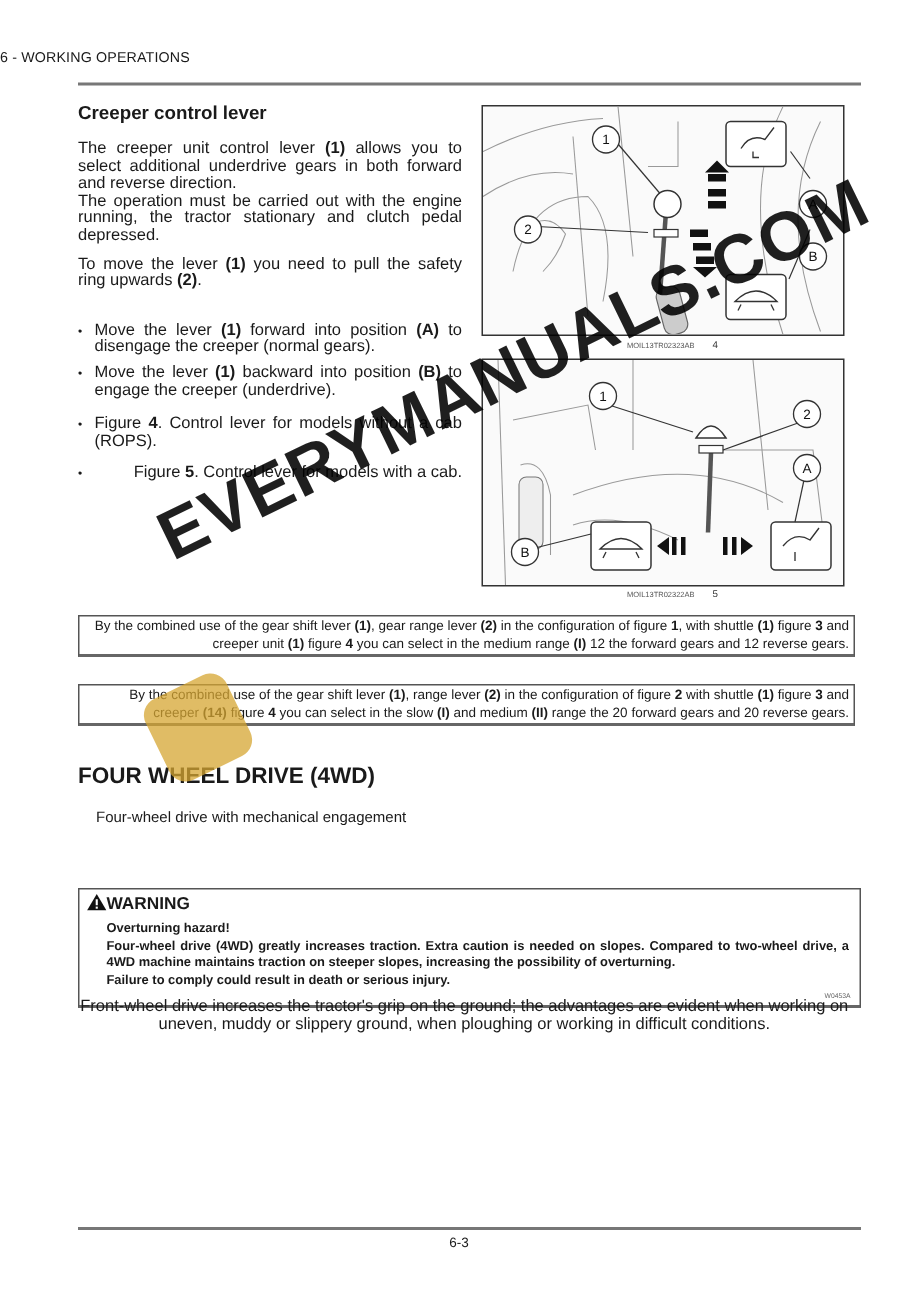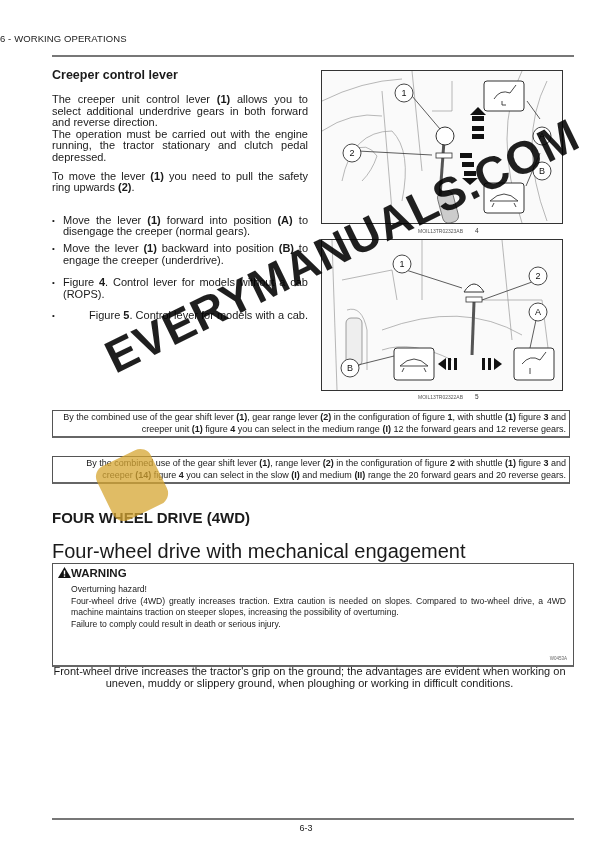--- a/index.html
+++ b/index.html
@@ -14,25 +14,25 @@
   b { font-weight: bold; }
   .bullet { position: relative; padding-left: 11px; }
   .bullet::before { content: "•"; position: absolute; left: 0; top: 0; font-size: 8px; }
   .note { font-style: italic; }
   .fig { border: 1.5px solid #333; background: #fafafa; overflow: hidden; }
   .caption { font-size: 5px; color: #555; }
   .caption .num { font-size: 6.5px; margin-left: 12px; color: #333; }
   .infobox { left: 52px; width: 510px; border: 1px solid #555; border-bottom: 2px solid #666;
              padding: 1px 3px 1px 3px; font-size: 9px; line-height: 11.5px; text-align: right; }
   .h-caps { left: 52px; top: 509px; font-size: 15px; font-weight: bold; }
-  .h-large { left: 52px; top: 540px; font-size: 20px; }
-  .warn { left: 52px; top: 563px; width: 522px; height: 104px; border: 1.5px solid #555;
+  .h-large { left: 64px; top: 540px; font-size: 10px; }
+  .warn { left: 52px; top: 592px; width: 522px; height: 80px; border: 1.5px solid #555;
           border-bottom: 2px solid #666; box-sizing: border-box; }
   .warn-title { position: absolute; left: 5px; top: 3px; font-size: 11.5px; font-weight: bold; }
-  .warn-body { position: absolute; left: 18px; top: 20px; width: 495px; font-size: 8.6px; font-weight: normal; line-height: 11.6px; }
+  .warn-body { position: absolute; left: 18px; top: 20px; width: 495px; font-size: 8.6px; font-weight: bold; line-height: 11.6px; }
   .warn-code { position: absolute; right: 6px; bottom: 4px; font-size: 4.5px; color: #666; }
   .foot { left: 0; width: 612px; top: 823px; text-align: center; font-size: 9px; }
   .watermark { left: 120px; top: 330px; transform: rotate(-26deg); transform-origin: left bottom;
                font-size: 46px; font-weight: bold; color: rgba(0,0,0,0.88); letter-spacing: 1px;
                white-space: nowrap; pointer-events: none; }
   .wm-logo { left: 102px; top: 455px; width: 60px; height: 60px; border-radius: 12px;
              background: rgba(214,165,50,0.75); transform: rotate(-26deg); }
 </style>
 </head>
 <body>

